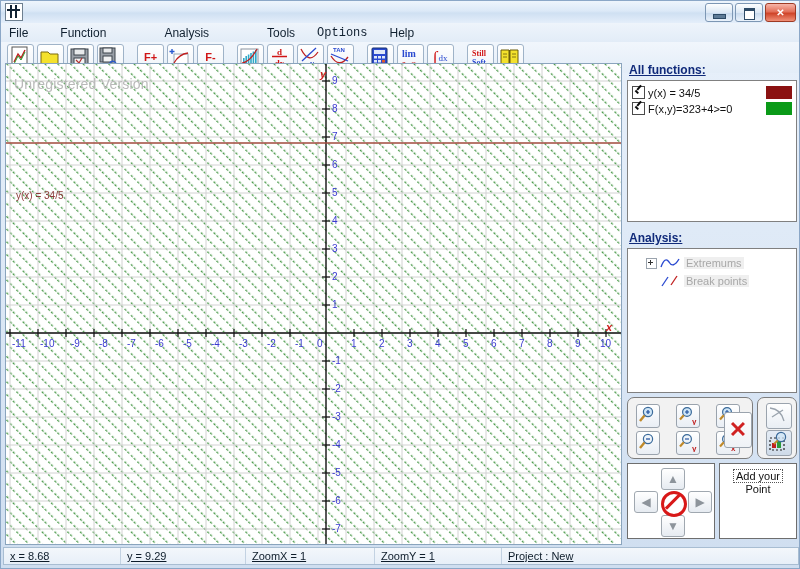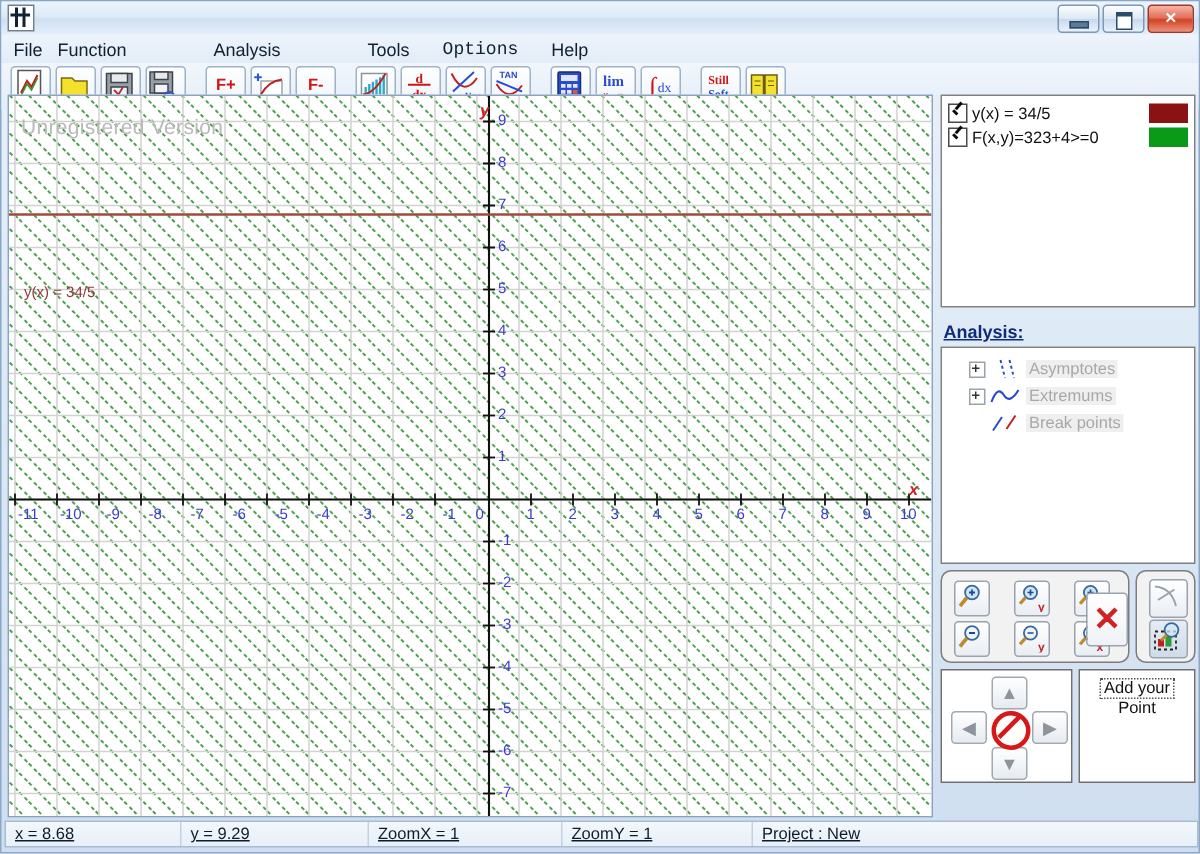--- a/index.html
+++ b/index.html
@@ -214,21 +214,21 @@
           <span class="max"></span>
         </div>
       <div class="wb close">
           <span class="g">✕</span>
         </div>
     </div>
   </div>
 
   <div class="menubar">
     <div class="menu-item">File</div>
-    <div class="menu-item" style="margin-left:0;">Function</div>
+    <div class="menu-item" style="margin-left:22px;">Function</div>
     <div class="menu-item" style="margin-left:48px;">Analysis</div>
     <div class="menu-item" style="margin-left:48px;">Tools</div>
     <div class="menu-item" style="margin-left:12px;font-family:Liberation Mono, monospace;">Options</div>
     <div class="menu-item" style="margin-left:12px;">Help</div>
   </div>
 
   <div class="toolbar">
 
     <div class="tbtn">
       <svg width="23" height="23" viewBox="0 0 23 23">
@@ -522,46 +522,37 @@
     <div class="axlabel" style="left:326px;top:403px;">-5</div>
     <div class="axlabel" style="left:326px;top:431px;">-6</div>
     <div class="axlabel" style="left:326px;top:459px;">-7</div>
 
     <div class="axname" style="left:600px;top:257px;">x</div>
     <div class="axname" style="left:314px;top:4px;">y</div>
   </div>
 
   <div class="rightcol">
 
+    <div class="secthead">All functions:</div>
     <div class="panel fnlist">
       <div class="fnrow">
         <div class="cbx"></div>
         <div class="fntext">y(x) = 34/5</div>
         <div class="swatch" id="sw0" style="background: rgb(139, 18, 18);"></div>
       </div>
       <div class="fnrow">
         <div class="cbx"></div>
         <div class="fntext">F(x,y)=323+4&gt;=0</div>
         <div class="swatch" id="sw1" style="background: rgb(10, 154, 24);"></div>
       </div>
     </div>
 
     <div class="secthead" style="margin-top:9px;">Analysis:</div>
     <div class="panel anlist">
 
-      <div class="trow">
-        <div class="plusbox"></div>
-        <div class="tglyph">
-          <svg width="20" height="14" viewBox="0 0 20 14">
-            <line x1="7" y1="1" x2="10" y2="13" stroke="#2a4ad0" stroke-width="1.3" stroke-dasharray="2 2"></line>
-            <line x1="13" y1="1" x2="16" y2="13" stroke="#2a4ad0" stroke-width="1.3" stroke-dasharray="2 2"></line>
-          </svg>
-        </div>
-        <div class="tlabel">Asymptotes</div>
-      </div>
 
       <div class="trow">
         <div class="plusbox"></div>
         <div class="tglyph">
           <svg width="20" height="14" viewBox="0 0 20 14">
             <path d="M1 11 Q5 0 9 6 Q13 13 19 3" stroke="#2a4ad0" stroke-width="1.4" fill="none"></path>
           </svg>
         </div>
         <div class="tlabel">Extremums</div>
       </div>

